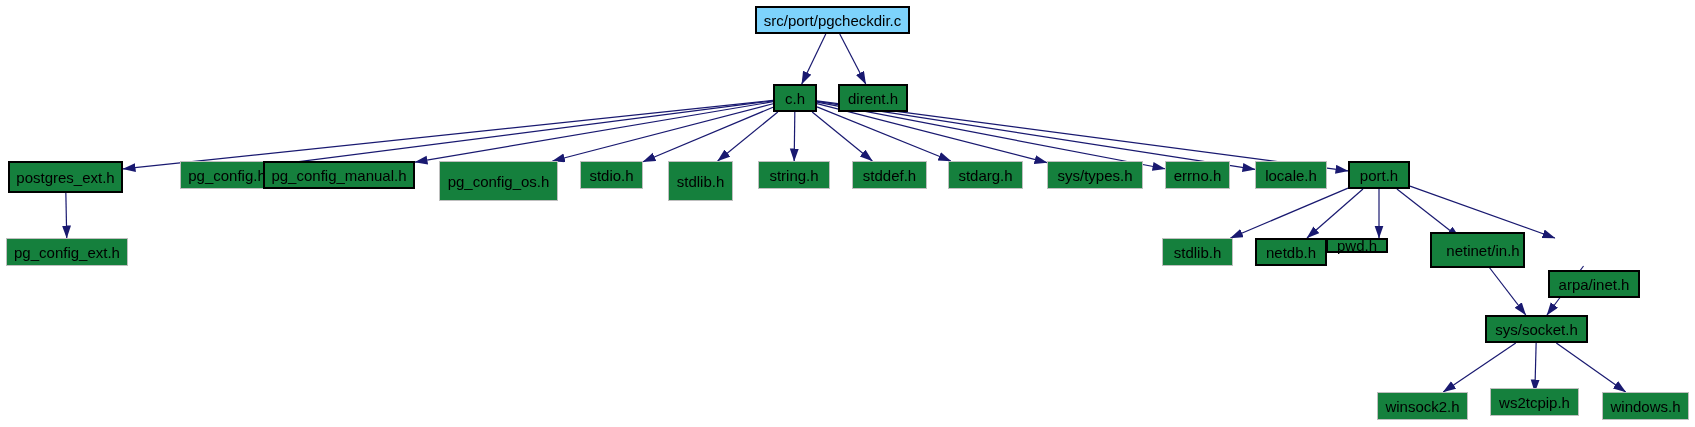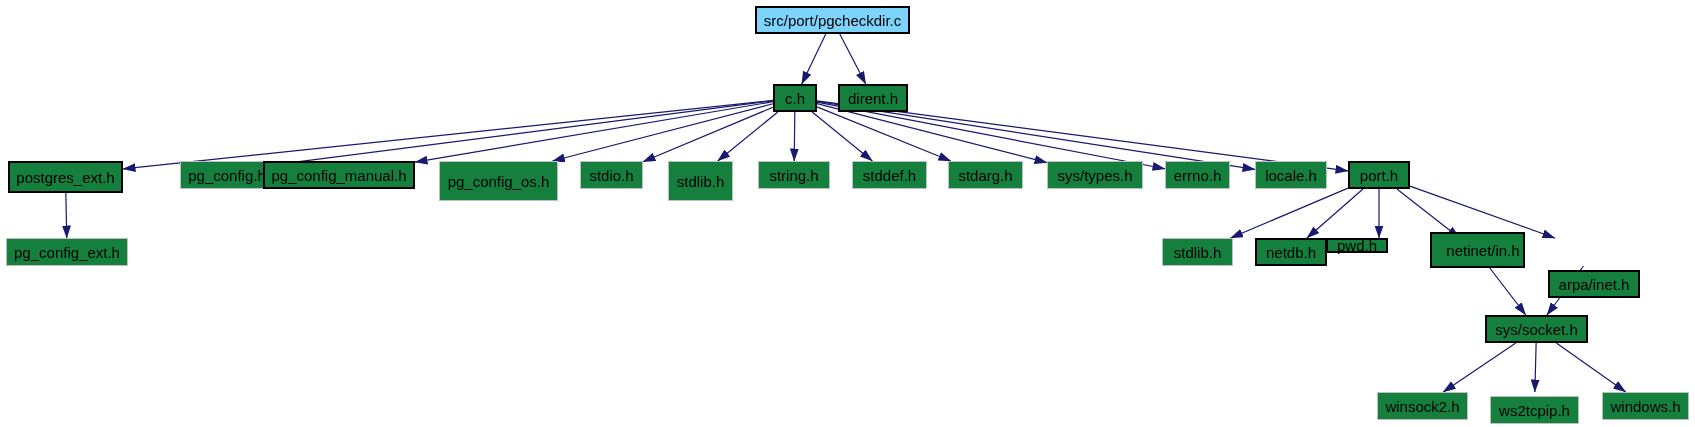--- a/index.html
+++ b/index.html
@@ -146,20 +146,20 @@
       </div>
       <div class="node documented" style="left: 1548px; top: 238px; width: 92px; height: 28px; margin-top: 32px;">
         <span>arpa/inet.h</span>
       </div>
       <div class="node documented" style="left: 1485px; top: 315px; width: 103px; height: 28px;">
         <span>sys/socket.h</span>
       </div>
       <div class="node plain" style="left: 1377px; top: 392px; width: 91px; height: 28px; align-items: center;">
         <span>winsock2.h</span>
       </div>
-      <div class="node plain" style="left: 1490px; top: 396px; width: 89px; height: 28px; text-align: right;">
+      <div class="node plain" style="left: 1490px; top: 388px; width: 89px; height: 28px; text-align: right;">
         <span>ws2tcpip.h</span>
       </div>
       <div class="node plain" style="left: 1602px; top: 392px; width: 87px; height: 28px;">
         <span>windows.h</span>
       </div>
     </div>
 </div>
 
 </body></html>

